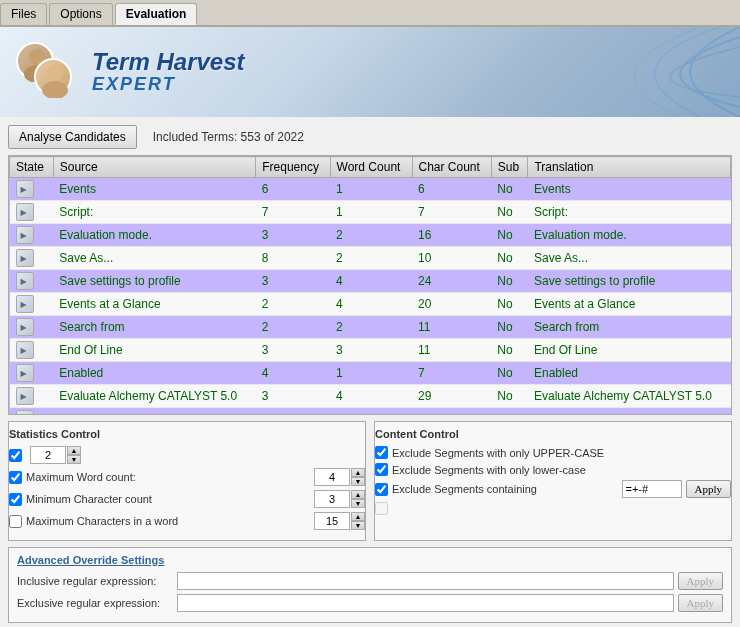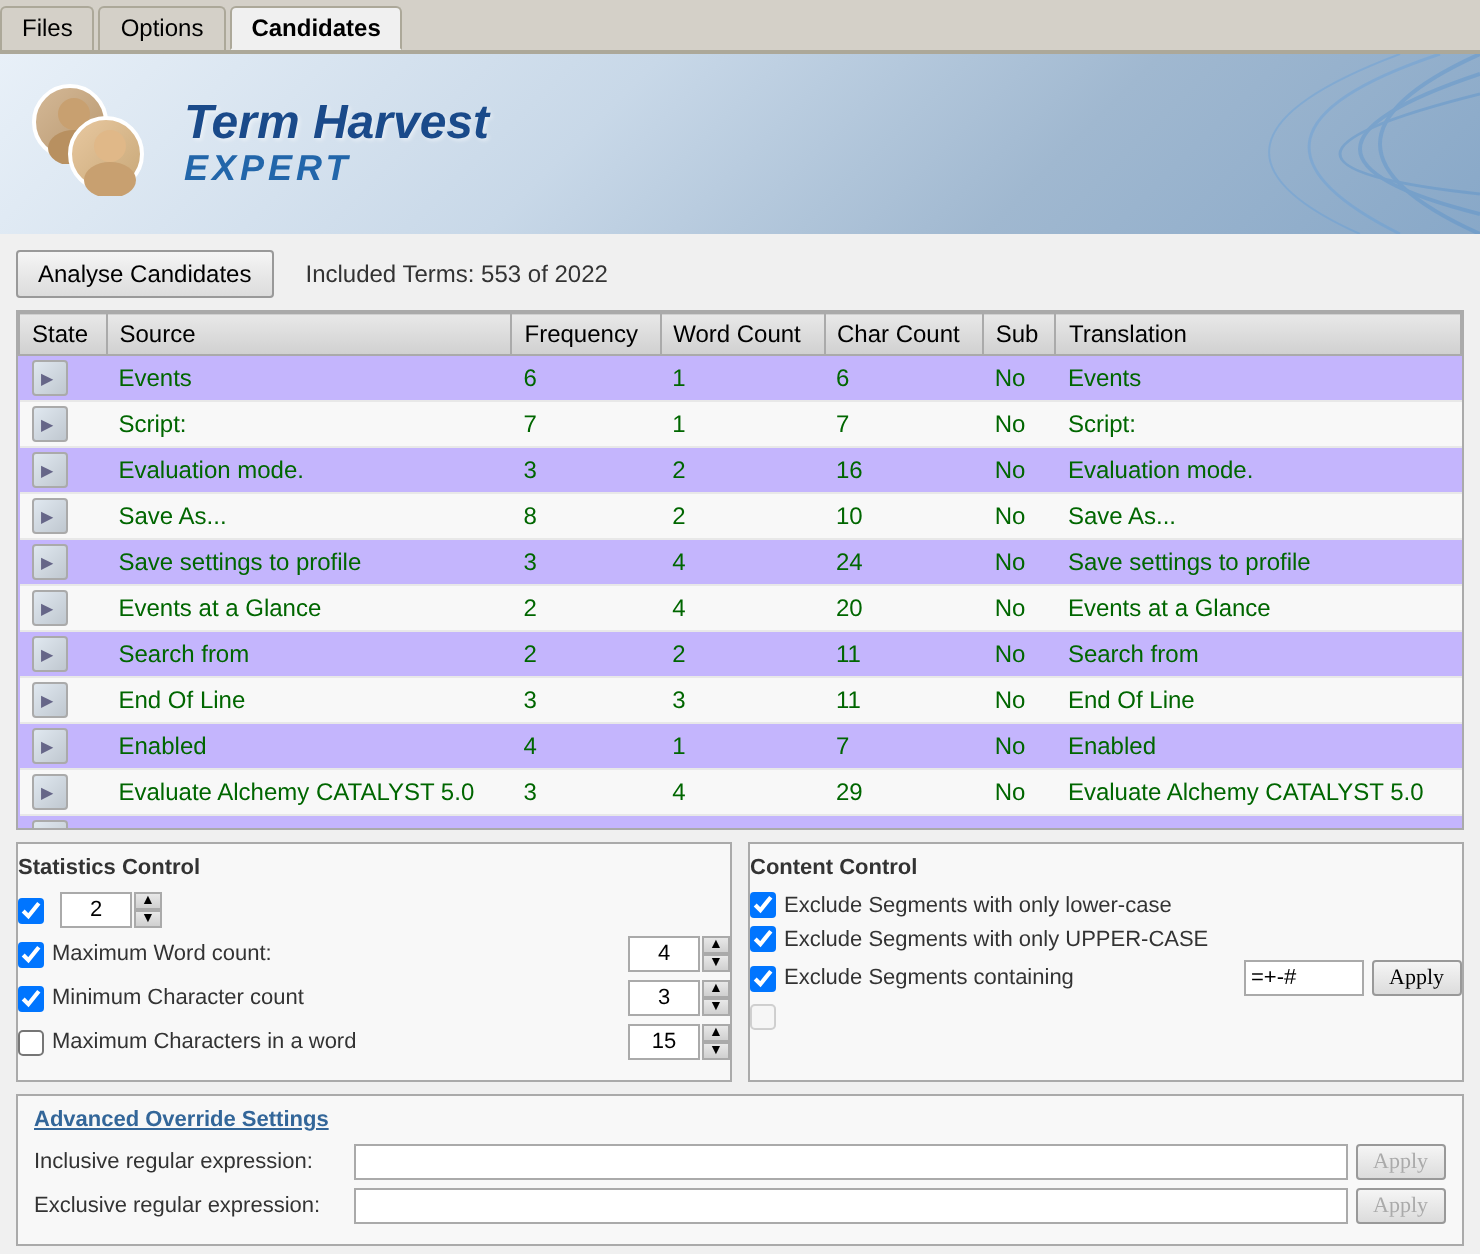--- a/index.html
+++ b/index.html
@@ -293,21 +293,21 @@
     .table-container::-webkit-scrollbar { width: 14px; }
     .table-container::-webkit-scrollbar-track { background: #e0e0e0; }
     .table-container::-webkit-scrollbar-thumb { background: #b0b0b0; border: 1px solid #999; }
   </style>
 </head>
 <body>
 
 <div class="tabs">
   <div class="tab">Files</div>
   <div class="tab">Options</div>
-  <div class="tab active">Candidates</div>
+  <div class="tab active">Evaluation</div>
 </div>
 
 <div class="header">
   <div class="header-logo">
     <div class="avatar-group">
       <div class="avatar back">
         <svg width="38" height="38" viewBox="0 0 38 38">
           <circle cx="19" cy="13" r="8" fill="#c8a070"></circle>
           <ellipse cx="19" cy="30" rx="13" ry="9" fill="#b89060"></ellipse>
         </svg>
@@ -508,26 +508,26 @@
           </div>
         </div>
       </div>
     </div>
 
     <div class="panel">
       <div class="panel-title">Content Control</div>
 
       <div class="panel-row">
         <input type="checkbox" checked="" style="">
+        <label>Exclude Segments with only UPPER-CASE</label>
+      </div>
+
+      <div class="panel-row">
+        <input type="checkbox" checked="" style="">
         <label>Exclude Segments with only lower-case</label>
-      </div>
-
-      <div class="panel-row">
-        <input type="checkbox" checked="" style="">
-        <label>Exclude Segments with only UPPER-CASE</label>
       </div>
 
       <div class="panel-row">
         <input type="checkbox" checked="" style="">
         <label>Exclude Segments containing</label>
         <input class="text-input-field" type="text" value="=+-#" style="width: 60px; flex: 0 0 auto;">
         <button class="apply-btn">Apply</button>
       </div>
 
       <div class="panel-row">

